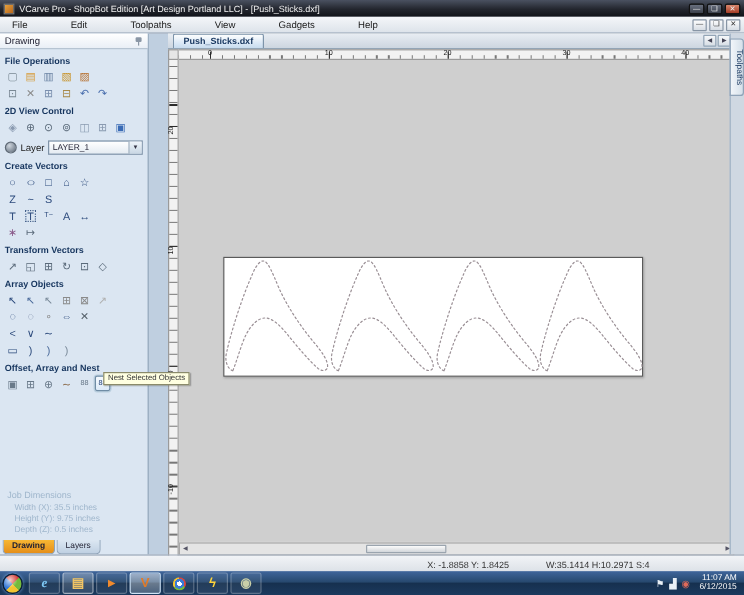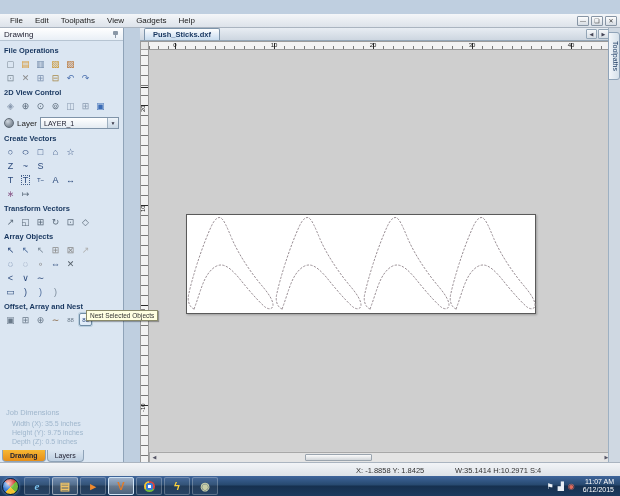--- a/index.html
+++ b/index.html
@@ -14,21 +14,21 @@
   #titlebar .appicon { width:9px; height:9px; margin-right:4px;
     background:linear-gradient(135deg,#e8a23c,#b5651d); border:1px solid #777; }
   #titlebar .wbtns { margin-left:auto; display:flex; gap:2px; }
   .wbtn { width:13px; height:9px; font-size:6px; line-height:8px; text-align:center;
     color:#eee; background:linear-gradient(#6a7180,#3a3f4a); border:1px solid #111; border-radius:2px; }
   .wbtn.close { background:linear-gradient(#d9886e,#a33b25); }
 
   
   #menubar { position:absolute; left:0; top:14px; width:620px; height:14px;
     background:linear-gradient(#f4f6f9,#dde3ea); border-bottom:1px solid #aab4c0;
-    display:flex; align-items:center; padding-left:4px; }
+    display:flex; align-items:center; padding-left:4px;gap:24px; }
   .menu-item { padding:1px 6px; color:#1a1a1a; }
   #mdi-controls { margin-left:auto; display:flex; gap:2px; padding-right:3px; }
   .mdibtn { width:12px; height:10px; font-size:6px; line-height:9px; text-align:center;
     background:linear-gradient(#fdfdfd,#d7dde4); border:1px solid #8795a5; border-radius:1px; color:#333; }
 
   
   #panel { position:absolute; left:0; top:28px; width:124px; height:434px;
     background:#dbe6f2; border-right:1px solid #8fa3b8; display:flex; flex-direction:column; }
   #panel-header { height:13px; background:linear-gradient(#ffffff,#e9eff6); border-bottom:1px solid #b6c4d2;
     display:flex; align-items:center; padding:0 4px; font-size:8px; color:#223; }
@@ -152,20 +152,29 @@
   #tray { margin-left:auto; display:flex; align-items:center; gap:4px; padding-right:4px; }
   .tray-icon { font-size:8px; color:#eaf0f6; }
   .tray-icon.red { color:#e06a5a; }
   #clock { text-align:right; color:#fff; font-size:7px; line-height:8px; padding-left:4px; }
 </style>
 </head>
 <body>
 
 <div id="screen">
 
+  <div id="titlebar">
+    <div class="appicon"></div>
+    <span>VCarve Pro - ShopBot Edition [Art Design Portland LLC] - [Push_Sticks.dxf]</span>
+    <div class="wbtns">
+      <div class="wbtn">—</div>
+      <div class="wbtn">❏</div>
+      <div class="wbtn close">✕</div>
+    </div>
+  </div>
 
   <div id="menubar">
     <span class="menu-item">File</span>
     <span class="menu-item">Edit</span>
     <span class="menu-item">Toolpaths</span>
     <span class="menu-item">View</span>
     <span class="menu-item">Gadgets</span>
     <span class="menu-item">Help</span>
     <div id="mdi-controls">
       <div class="mdibtn">—</div>

